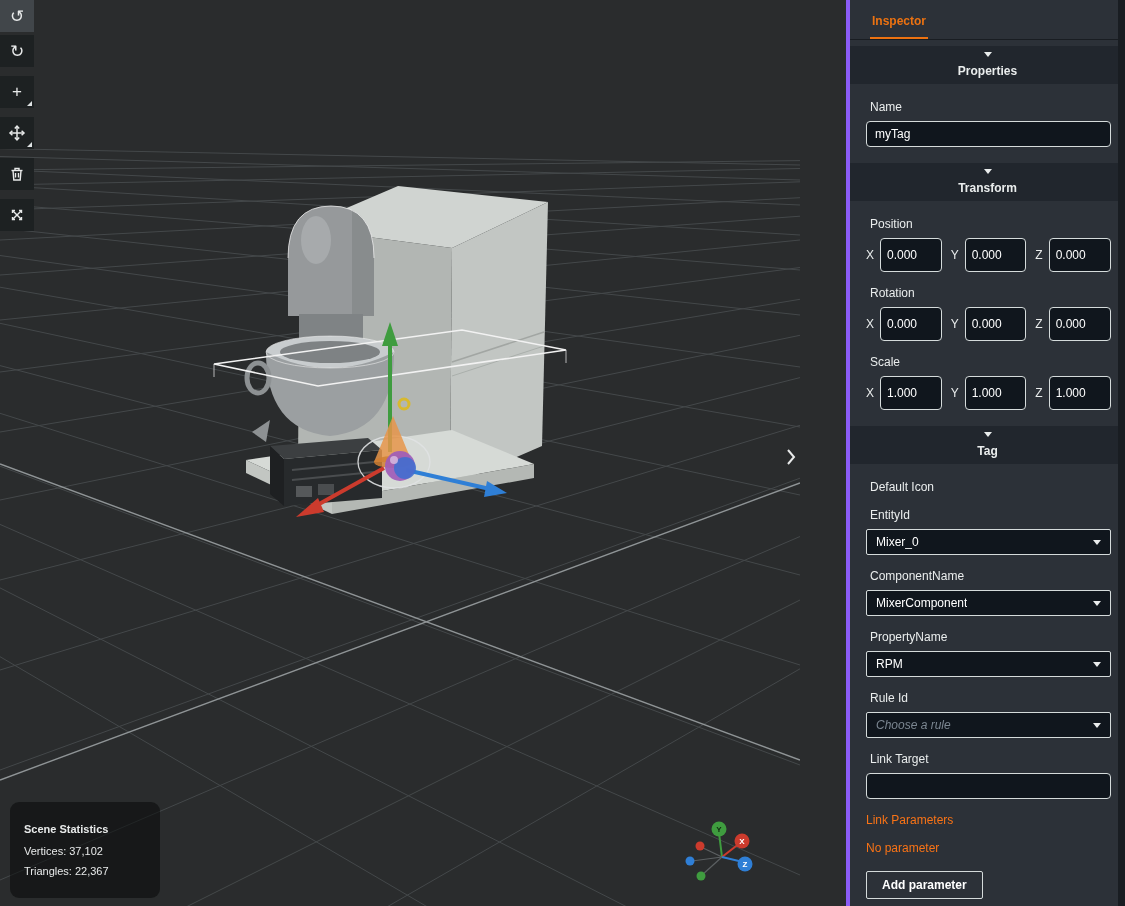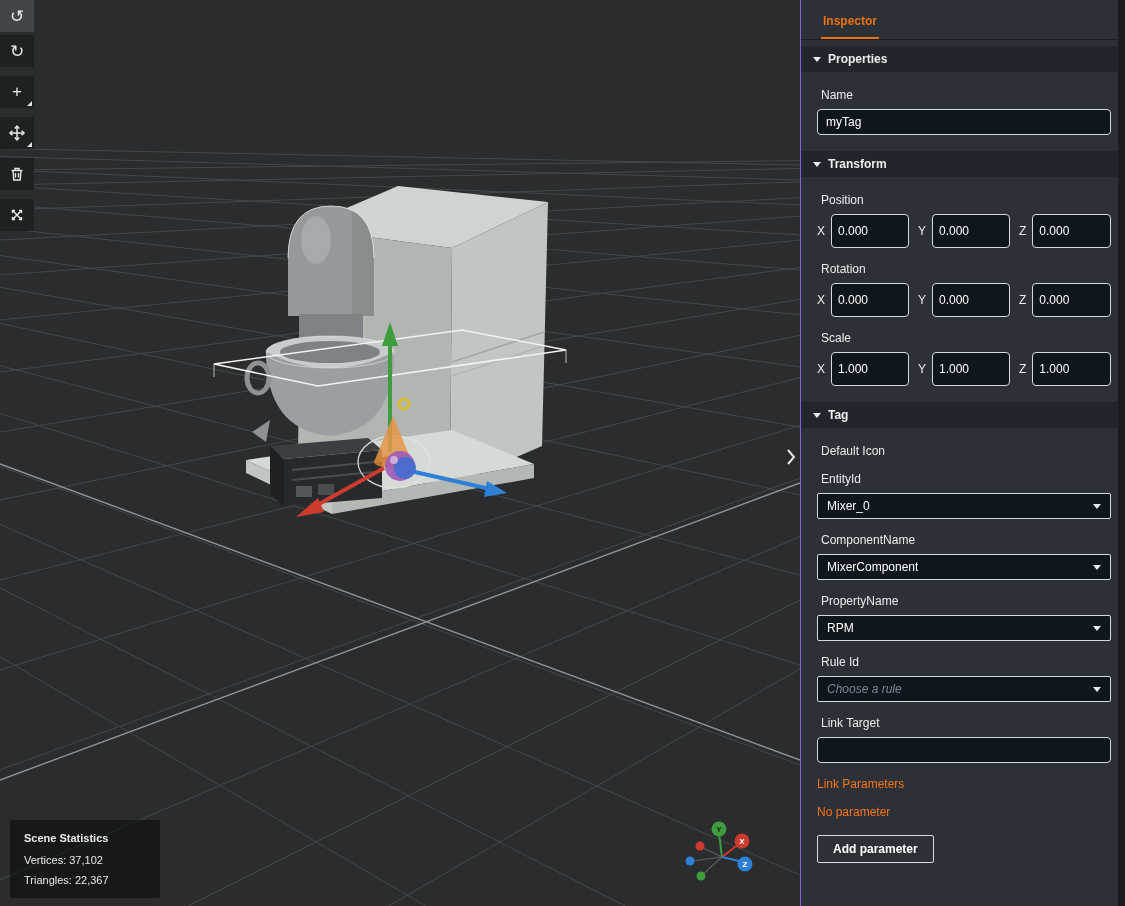--- a/index.html
+++ b/index.html
@@ -14,38 +14,38 @@
   .toolbar { position:absolute; left:0; top:0; width:36px; display:flex; flex-direction:column; gap:3px; }
   .tb-btn { position:relative; width:34px; height:32px; background:#1d2122; color:#e8eaea;
             display:flex; align-items:center; justify-content:center; font-size:17px; cursor:pointer; }
   .tb-btn.active { background:#41464a; }
   .tb-btn.gap { margin-top:6px; }
   .tb-btn.flyout::after { content:""; position:absolute; right:2px; bottom:2px;
             border-left:5px solid transparent; border-bottom:5px solid #dfe3e4; }
 
   
   .scene-stats { position:absolute; left:10px; bottom:8px; min-width:150px;
-                 background:rgba(8,10,10,0.55); border-radius:2px; padding:12px 14px; color:#e8eaea; }
+                 background:rgba(8,10,10,0.55); border-radius:9px; padding:21px 14px; color:#e8eaea; }
   .scene-stats .title { font-size:11px; font-weight:bold; margin-bottom:10px; }
   .scene-stats .line  { font-size:11px; margin-top:8px; }
 
   
   .collapse-handle { position:absolute; left:781px; top:443px; width:19px; height:27px;
                      display:flex; align-items:center; justify-content:center; cursor:pointer; }
 
   
-  .panel { position:absolute; right:0; top:0; width:325px; height:906px; background:#2c3138;
-           border-left:1px solid #8b5cf6; color:#eaeded; font-size:12px; }
+  .panel { position:absolute; right:0; top:0; width:279px; height:906px; background:#2c3138;
+           border-left:4px solid #8b5cf6; color:#eaeded; font-size:12px; }
   .panel-scrollbar { position:absolute; right:0; top:0; width:7px; height:100%; background:#191d22; }
   .panel-header { height:40px; border-bottom:1px solid #191d22; display:flex; align-items:flex-end; padding-left:20px; }
   .tab { color:#ec7211; font-weight:bold; font-size:12px; padding:0 2px 9px 2px;
          border-bottom:2px solid #ec7211; cursor:pointer; }
 
   .section-header { display:flex; align-items:center; gap:7px; background:#21262d; padding:6px 12px;
-                    font-size:12px; font-weight:bold; color:#eaeded; cursor:pointer; margin-top:12px; }
+                    font-size:12px; font-weight:bold; color:#eaeded; cursor:pointer; margin-top:12px;flex-direction:column; }
   .section-header.first { margin-top:6px; }
   .sec-caret { width:0; height:0; border-left:4px solid transparent; border-right:4px solid transparent;
                border-top:5px solid #eaeded; display:inline-block; }
   .section-body { padding:2px 14px 4px 16px; }
 
   .f-label { font-size:12px; color:#eaeded; margin:14px 0 7px 4px; }
   .txt-input { width:100%; height:26px; background:#10161d; border:1px solid #d5dbdb; border-radius:4px;
                color:#fff; font-size:12px; padding:0 8px; font-family:"Liberation Sans", sans-serif; }
 
   .axis-row { display:flex; gap:9px; }

